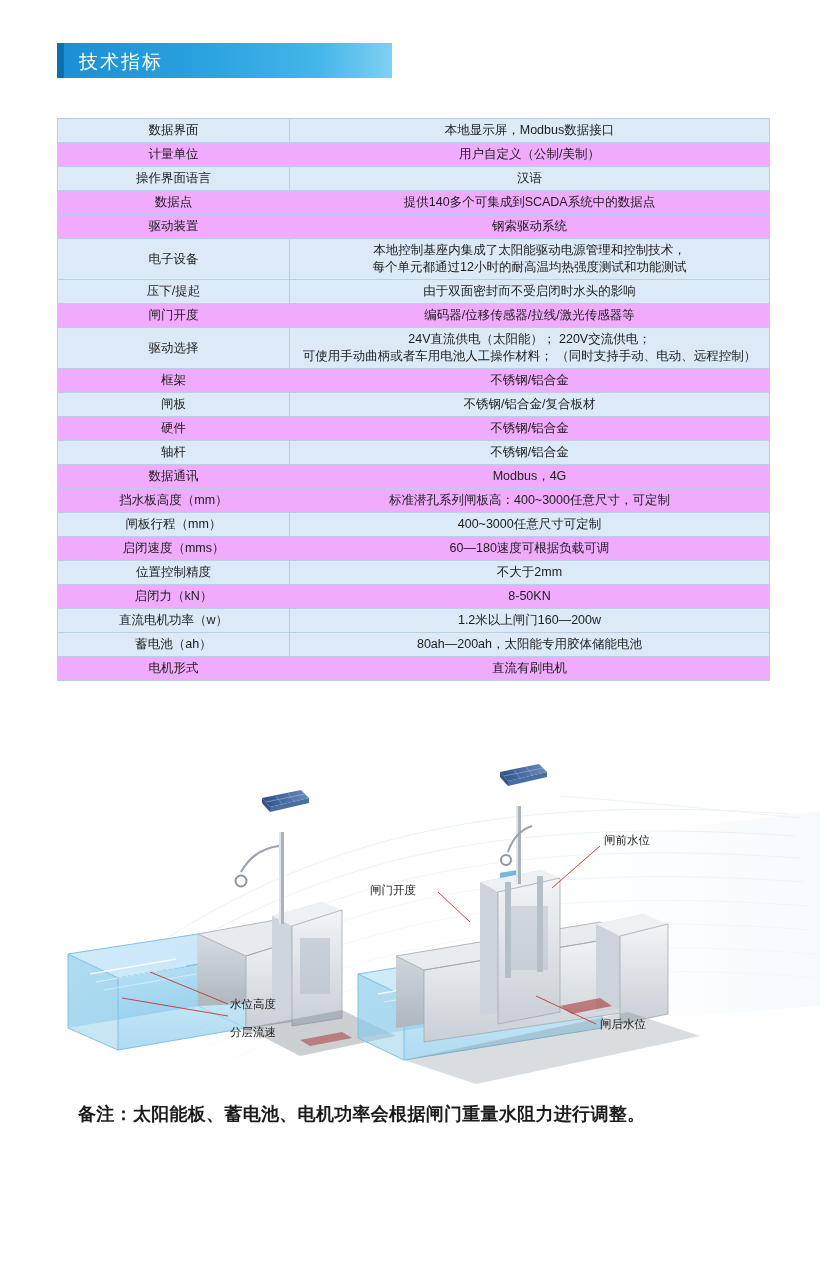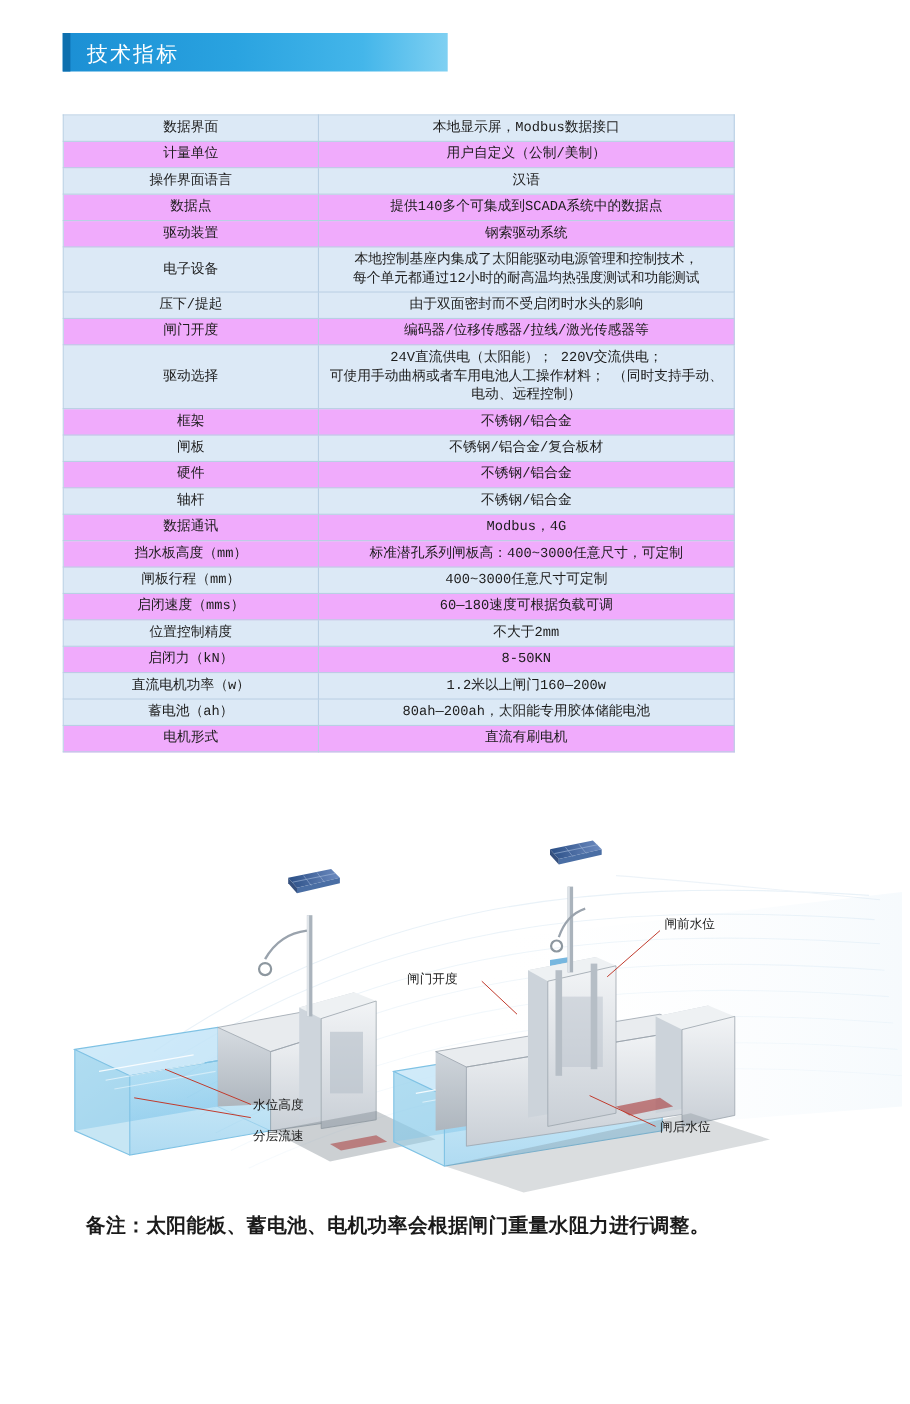--- a/index.html
+++ b/index.html
@@ -13,25 +13,24 @@
     position: relative;
     font-family: "Liberation Sans", "DejaVu Sans", sans-serif;
     color: #231f20;
     overflow: hidden;
   }
 
   
   .banner {
     position: absolute;
     left: 57px;
-    top: 30px;
+    top: 43px;
     width: 335px;
     height: 35px;
     background: linear-gradient(90deg, #1b8fd4 0%, #2aa3e0 45%, #44b6ea 78%, #7fd0f2 100%);
-    padding-left: 15px;
   }
   .banner-bar {
     position: absolute;
     left: 0;
     top: 0;
     width: 7px;
     height: 35px;
     background: #0e6fae;
   }
   .banner-title {
@@ -41,25 +40,24 @@
     font-size: 19px;
     letter-spacing: 2px;
     color: #ffffff;
     font-weight: normal;
   }
 
   
   .spec-table {
     position: absolute;
     left: 57px;
-    top: 104px;
-    width: 611px;
+    top: 118px;
+    width: 713px;
     border-collapse: collapse;
     table-layout: fixed;
-    font-family: Liberation Mono, monospace;
   }
   .spec-table td {
     border: 1px solid #b9cfe4;
     font-size: 12.5px;
     line-height: 17px;
     padding: 3px 4px;
     text-align: center;
     vertical-align: middle;
     color: #1c1c1c;
   }

